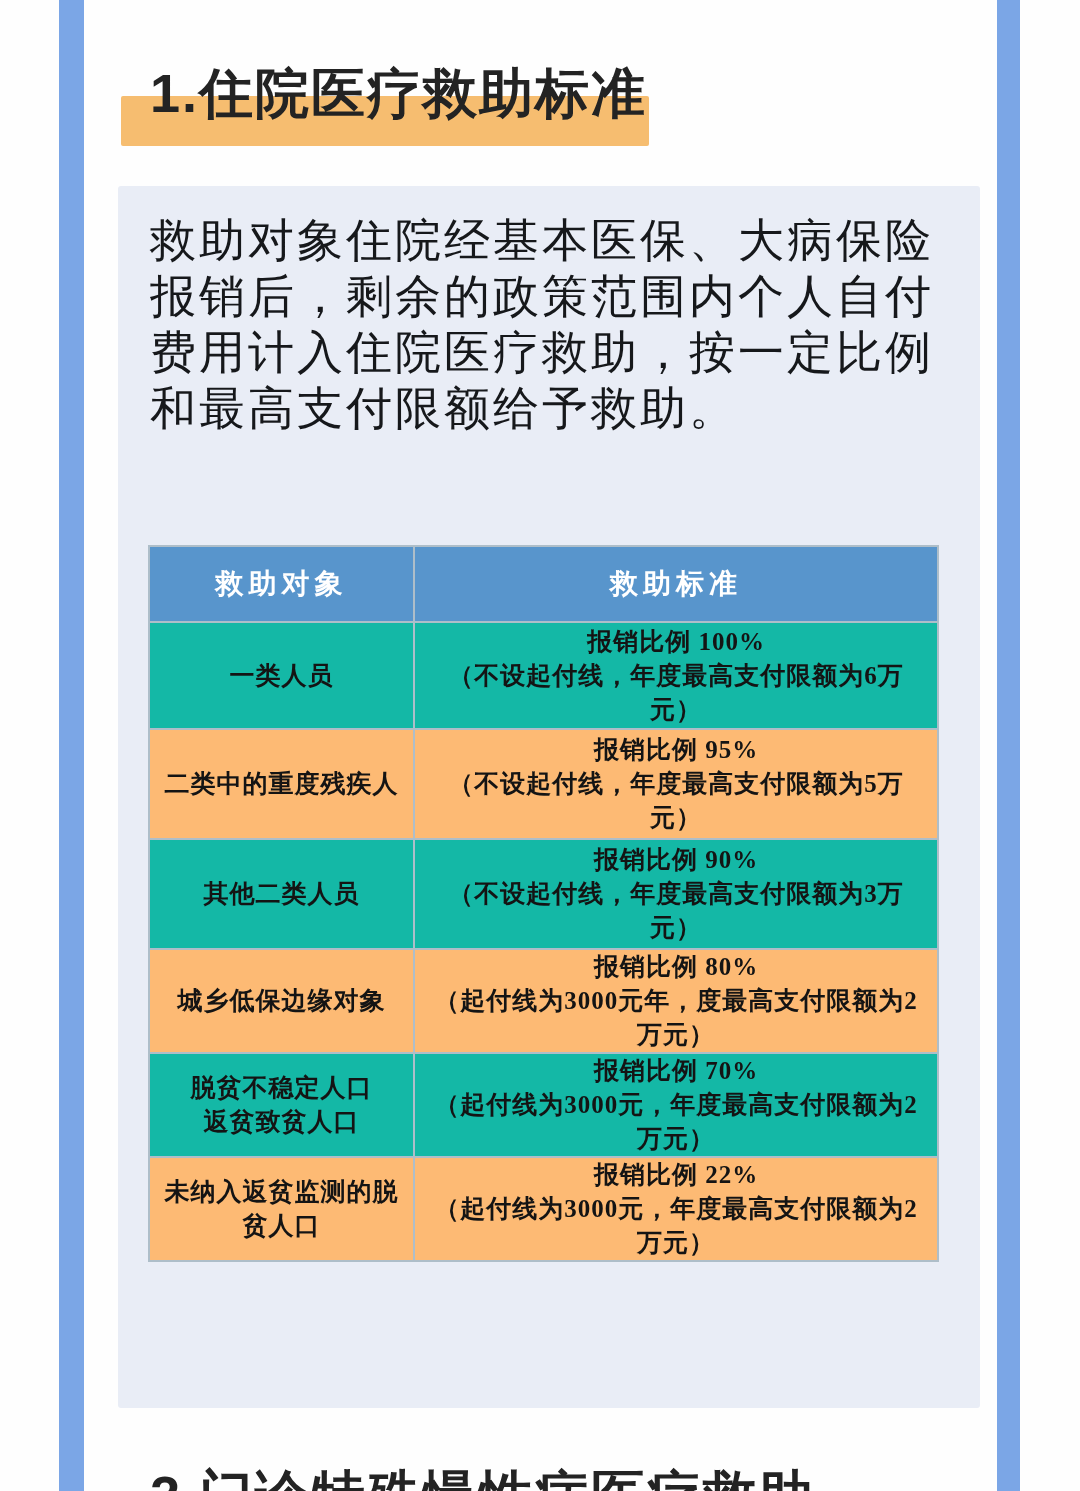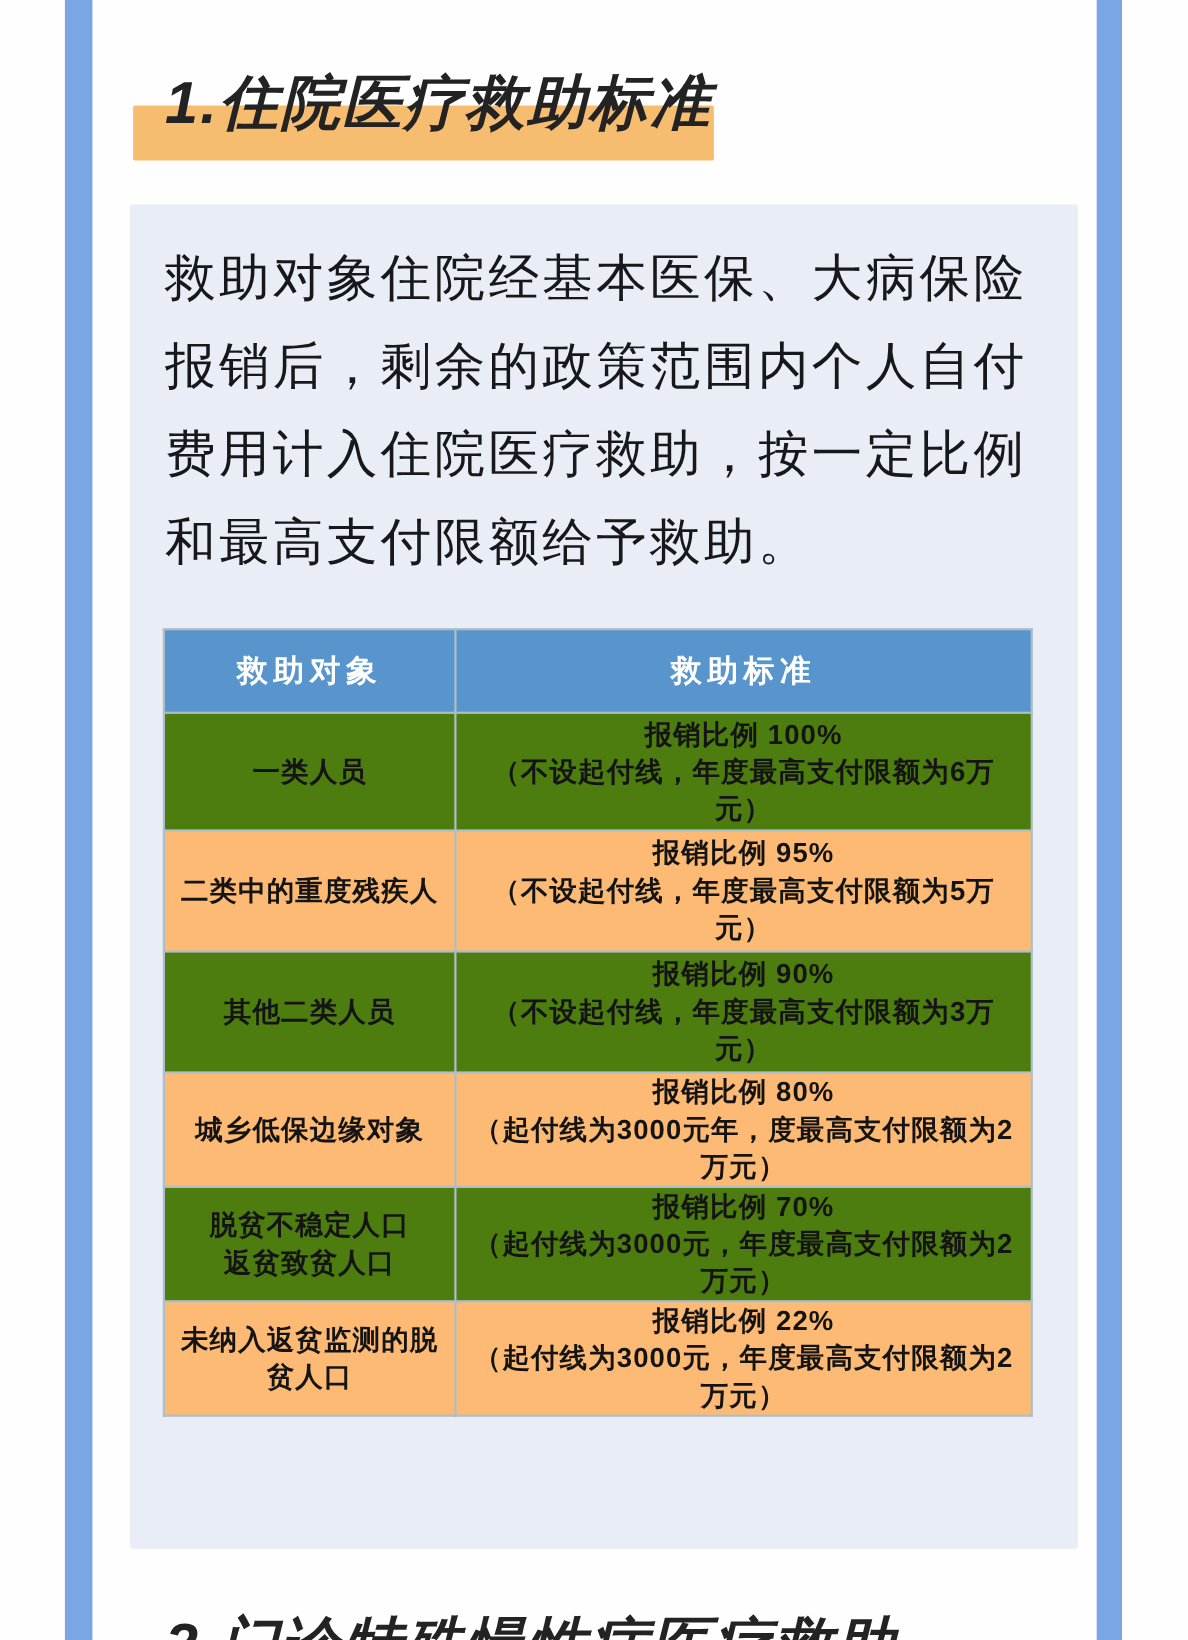--- a/index.html
+++ b/index.html
@@ -10,53 +10,53 @@
   .side-bar { position:absolute; top:0; bottom:0; background:#7ba6e6; }
   .side-bar.left  { left:59px;  width:25px; }
   .side-bar.right { left:997px; width:23px; }
 
   .title-band {
     position:absolute; left:121px; top:96px; width:528px; height:50px;
     background:#f6bd70; border-radius:2px;
   }
   .section-title {
     position:absolute; font-size:54px; font-weight:bold; color:#232323;
-    letter-spacing:2px; white-space:nowrap;font-style:italic;
+    letter-spacing:2px; white-space:nowrap;
   }
   .title-1 { left:150px; top:58px; }
   .title-2 { left:150px; top:1460px; }
 
   .panel {
     position:absolute; left:118px; top:186px; width:862px; height:1222px;
     background:#e9edf6; border-radius:3px;
   }
   .intro {
     position:absolute; left:32px; top:26px; width:800px;
-    font-size:46px; line-height:80px; letter-spacing:3px; color:#16181b;
+    font-size:46px; line-height:56px; letter-spacing:3px; color:#16181b;
   }
 
   table.med-table {
-    position:absolute; left:30px; top:385px; width:789px;
+    position:absolute; left:30px; top:359px; width:789px;
     border-collapse:collapse; table-layout:fixed;
-    font-family:Liberation Sans, sans-serif; font-weight:bold; text-align:center;
+    font-family:Liberation Serif, serif; font-weight:bold; text-align:center;
   }
   col.c1 { width:265px; } col.c2 { width:524px; }
   .med-table th {
     background:#5895cc; color:#ffffff; font-size:28px; font-weight:bold;
     letter-spacing:5px; height:72px; border:2px solid #aebec9;
   }
   .med-table td {
     border:2px solid #aebec9; color:#141414; font-size:25px;
     line-height:34px; letter-spacing:1px; vertical-align:middle;
   }
   .med-table td.t-col { padding:0 12px; }
   .med-table td.s-col { padding:0 10px; }
   tr.rh1{height:107px} tr.rh2{height:110px} tr.rh3{height:110px}
   tr.rh4{height:103px} tr.rh5{height:103px} tr.rh6{height:84px}
-  tr.row-blue  td { background:#4d7c0f; }
+  tr.row-blue  td { background:#14b8a6; }
   tr.row-white td { background:#fdba74; }
 
   .caption {
     position:absolute; left:0; top:1138px; width:100%; text-align:center;
     font-size:37px; letter-spacing:2px; color:#5c6770;
     font-family:"Liberation Sans", sans-serif;
   }
 </style>
 </head>
 <body>

